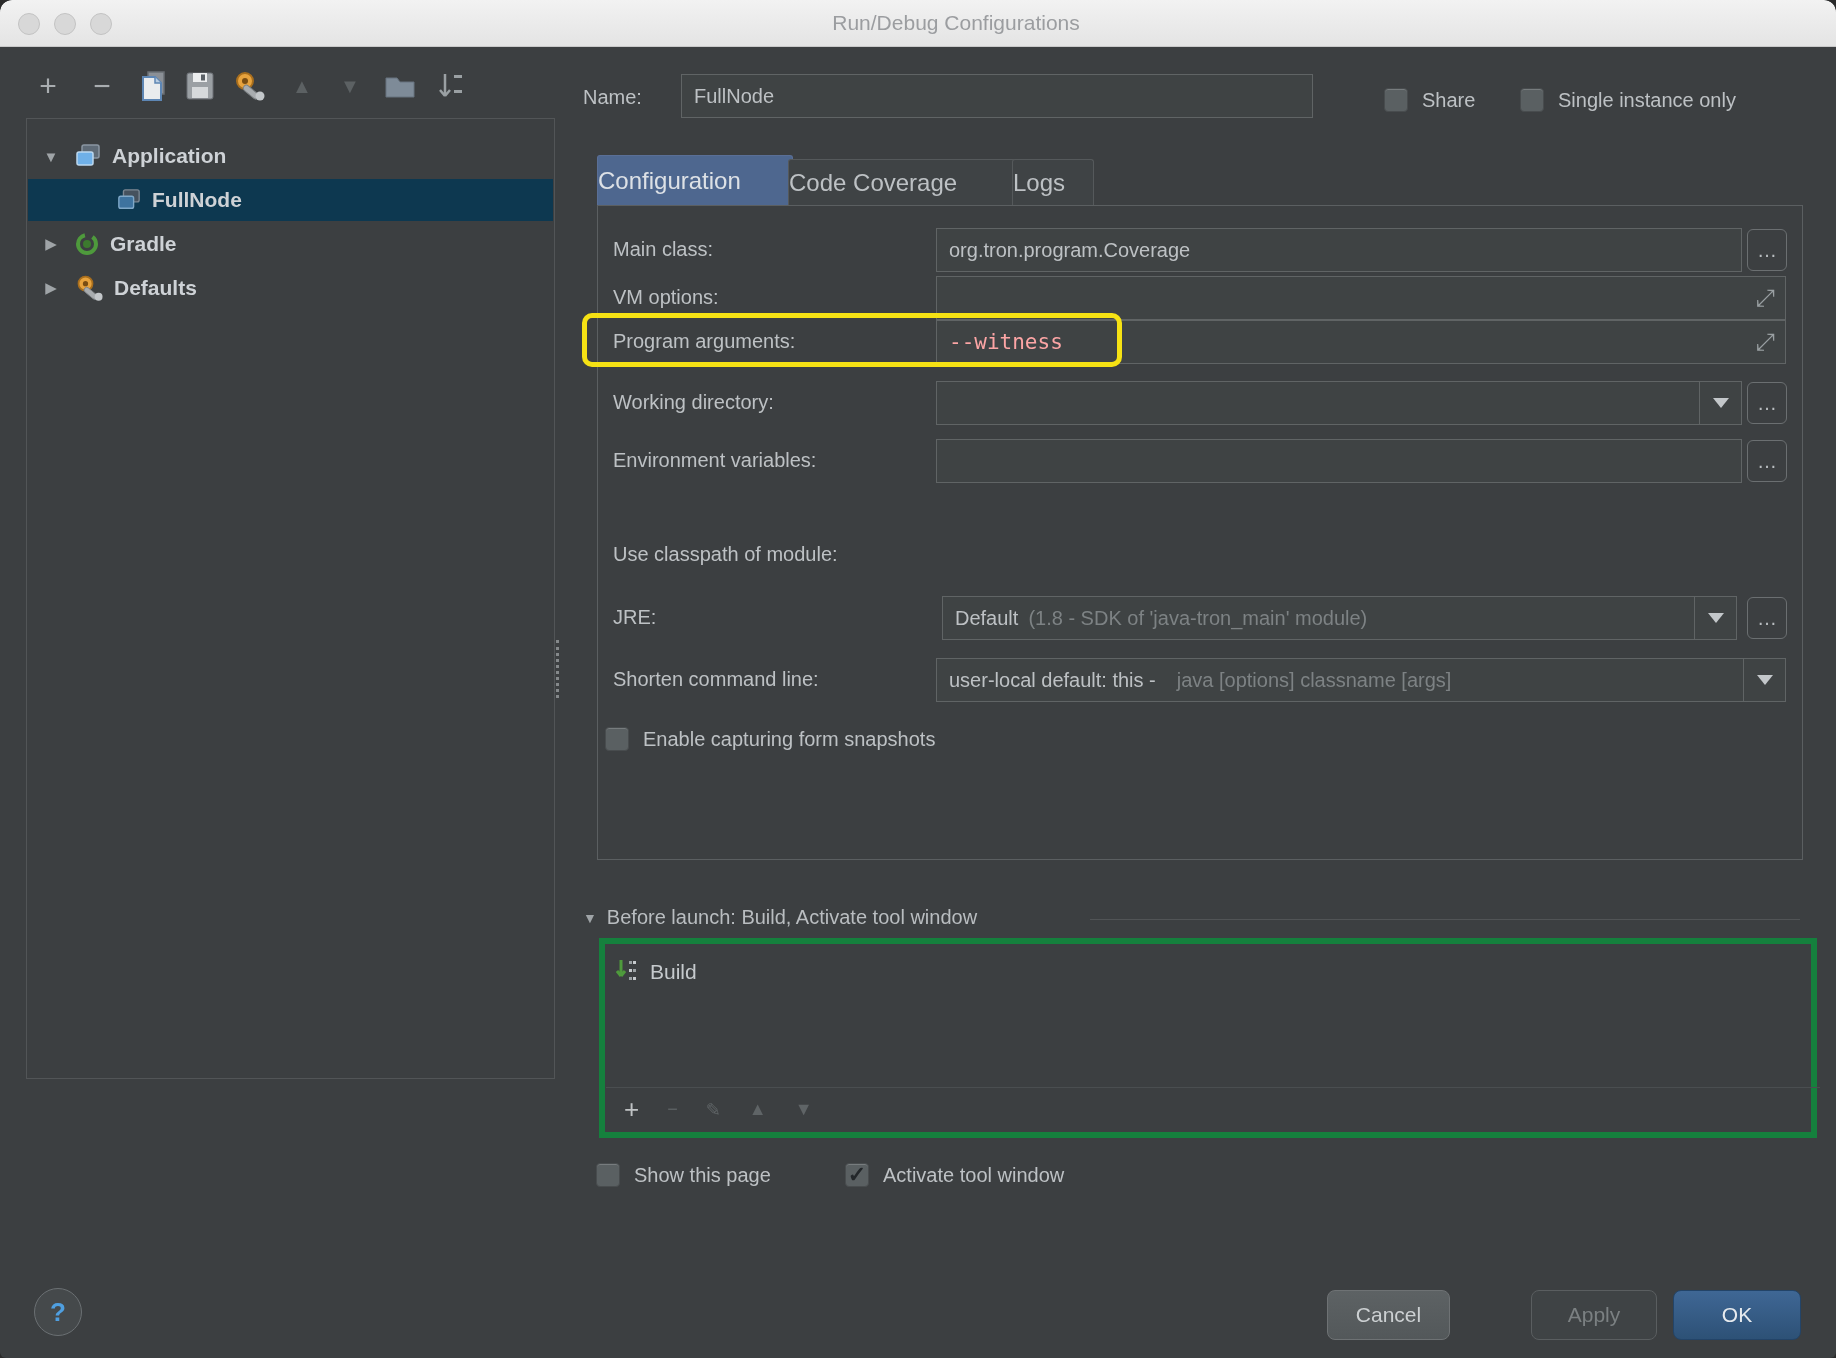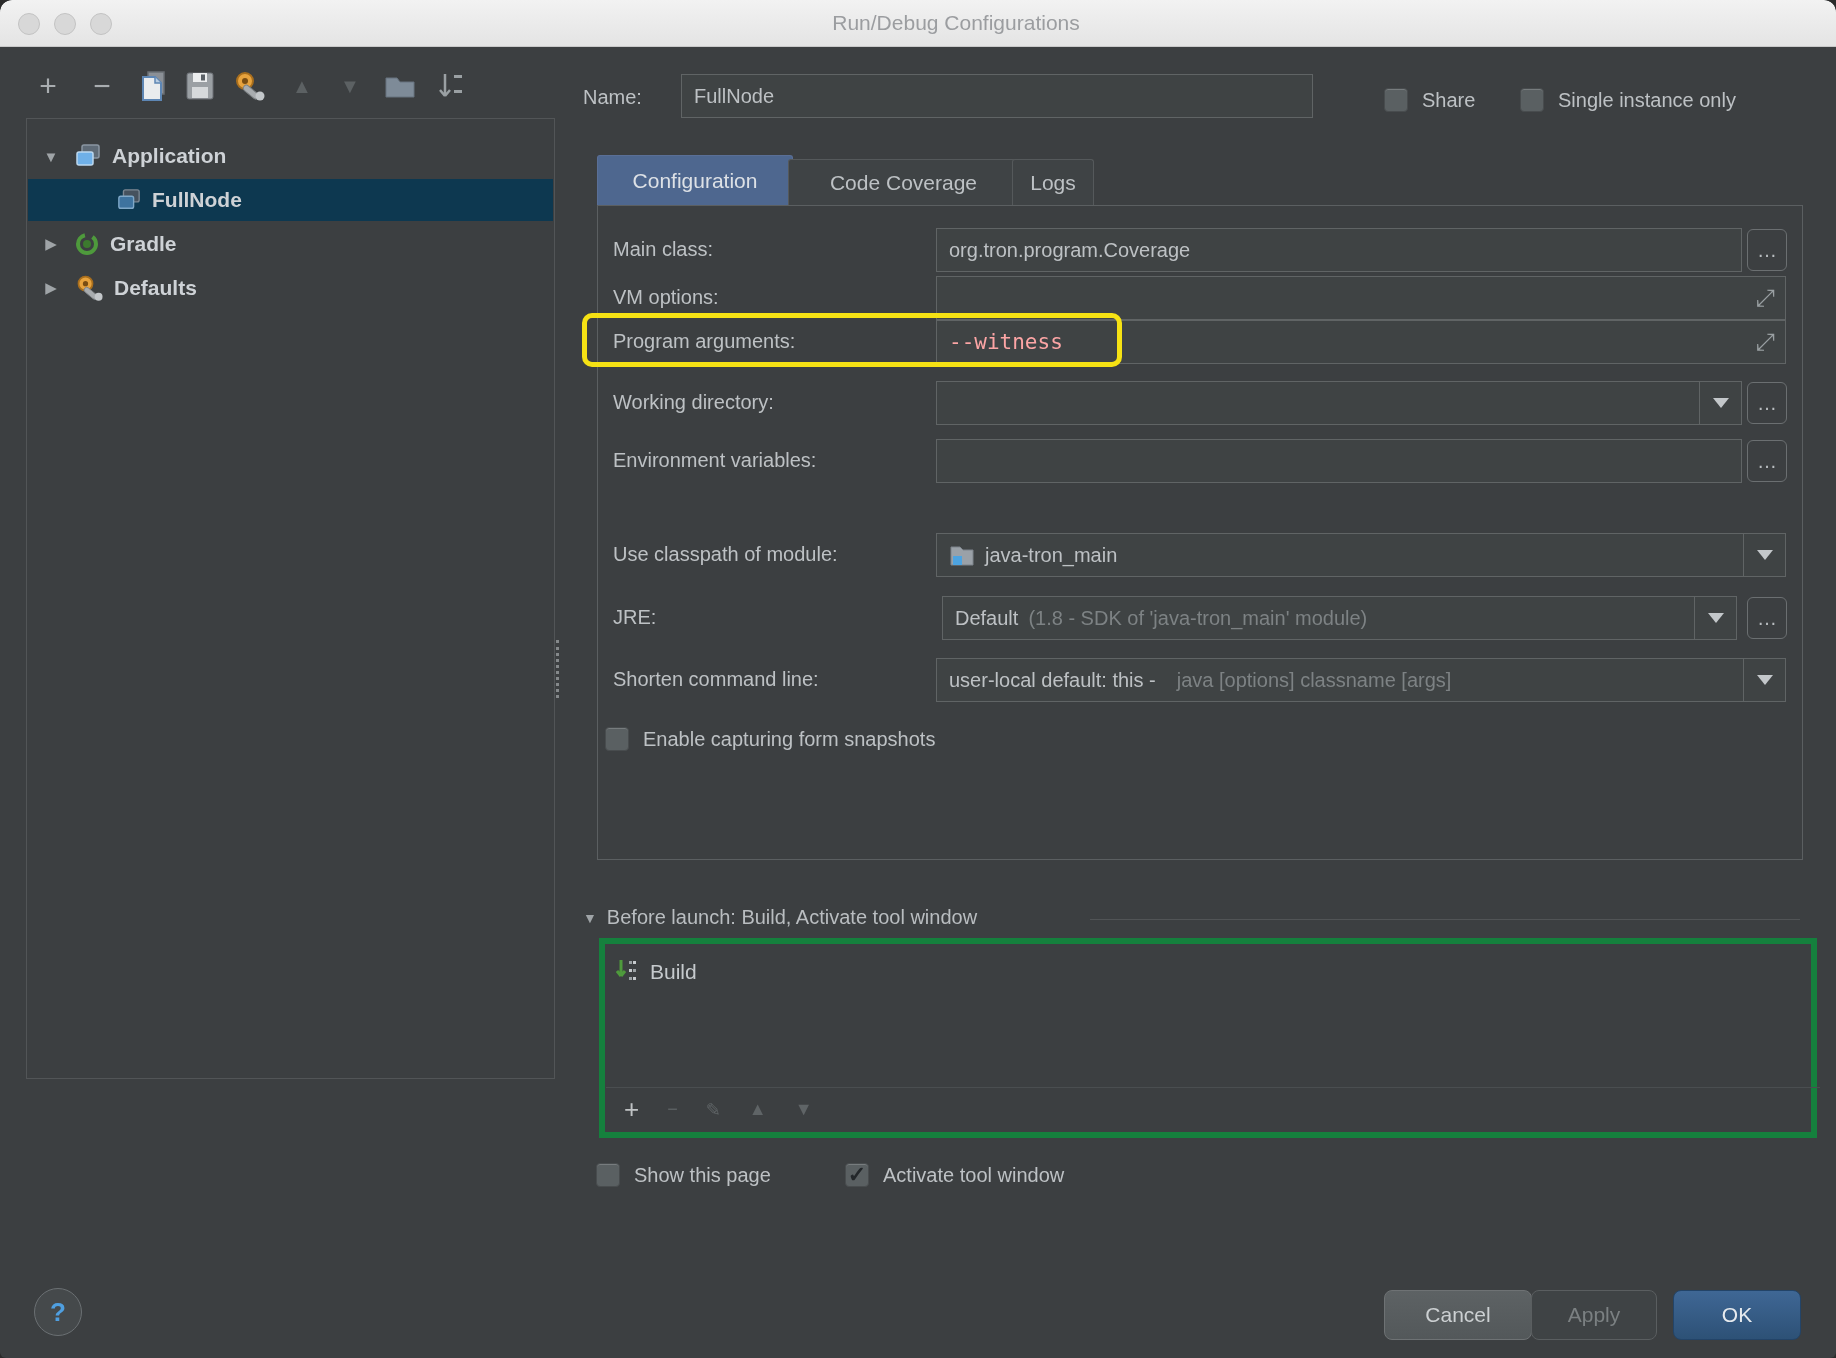--- a/index.html
+++ b/index.html
@@ -65,22 +65,22 @@
   
   .checkbox{
     width:24px;height:24px;border-radius:4px;background:#5a6062;border:1px solid #484c4e;
     box-shadow:inset 0 1px 0 rgba(255,255,255,.18);
     display:flex;align-items:center;justify-content:center;flex:none;
     color:#23272a;font-size:22px;font-weight:700;box-sizing:border-box;
   }
   .cb-row{position:absolute;display:flex;align-items:center;gap:14px;font-size:20px;color:#bdc1c4;white-space:nowrap;}
   
   .tab{
-    position:absolute;display:flex;align-items:center;justify-content:center;
-    font-size:21px;color:#bdc1c4;background:#3f4345;
+    position:absolute;display:flex;align-items:center;justify-content:flex-start;
+    font-size:24px;color:#bdc1c4;background:#3f4345;
     border:1px solid #55595b;border-bottom:none;border-radius:3px 3px 0 0;box-sizing:border-box;
   }
   .tab.selected{background:#4e678f;color:#dde1e6;border-color:#5a6f96;}
   .config-box{
     position:absolute;left:597px;top:205px;width:1206px;height:655px;
     border:1px solid #5b5f61;box-sizing:border-box;
   }
   
   .yellow-box{
     position:absolute;left:582px;top:313px;width:540px;height:54px;
@@ -96,21 +96,21 @@
   .list-toolbar{position:absolute;left:1px;bottom:1px;width:1214px;height:44px;border-top:1px solid #4a4e50;
     display:flex;align-items:center;gap:28px;padding-left:18px;box-sizing:border-box;}
   .lt-ic{font-size:26px;color:#c0c3c5;}
   .lt-ic.dim{color:#5f6466;font-size:18px;}
   
   .btn{
     position:absolute;top:1290px;height:50px;border-radius:8px;
     display:flex;align-items:center;justify-content:center;
     font-size:21px;box-sizing:border-box;
   }
-  .btn.cancel{left:1384px;width:148px;background:linear-gradient(#5d6264,#53585a);border:1px solid #6e7274;color:#ccd0d2;text-align:right;}
+  .btn.cancel{left:1327px;width:123px;background:linear-gradient(#5d6264,#53585a);border:1px solid #6e7274;color:#ccd0d2;text-align:right;}
   .btn.apply{left:1531px;width:126px;background:#3f4345;border:1px solid #5a5e60;color:#7b8082;}
   .btn.ok{left:1673px;width:128px;background:linear-gradient(#3f6795,#2d5176);border:1px solid #234468;color:#e6eaee;}
   .help-btn{
     position:absolute;left:34px;top:1288px;width:46px;height:46px;border-radius:50%;
     background:#45494b;border:1px solid #6b7073;
     display:flex;align-items:center;justify-content:center;
     color:#4f9fe0;font-size:26px;font-weight:700;
   }
   svg{display:block;}
 </style>
@@ -291,32 +291,20 @@
 
   <div class="lbl" style="top:449px">Environment variables:</div>
   <div class="field" style="left:936px;top:439px;width:806px">
     <span></span>
   </div>
   <div class="dots-btn" style="left:1747px;top:440px">
     <span>…</span>
   </div>
 
   <div class="lbl" style="top:543px">Use classpath of module:</div>
-  <div class="field" style="left:936px;top:533px;width:850px;padding-right:54px">
-    <span style="margin-right:10px">
-      <svg width="26" height="24" viewBox="0 0 26 24">
-        <path d="M2 4 h9 l3 3 h10 v15 H2 Z" fill="#9aa1a8" stroke="#7c838a"></path>
-        <rect x="4" y="13" width="9" height="9" fill="#4da3e0"></rect>
-      </svg>
-    </span>
-    <span>java-tron_main</span>
-    <span class="combo-arrow">
-        <span class="tri"></span>
-      </span>
-  </div>
 
   <div class="lbl" style="top:606px">JRE:</div>
   <div class="field" style="left:942px;top:596px;width:795px;padding-right:54px">
     <span>Default</span>
     <span class="hint" style="margin-left:10px">(1.8 - SDK of 'java-tron_main' module)</span>
     <span class="combo-arrow">
         <span class="tri"></span>
       </span>
   </div>
   <div class="dots-btn" style="left:1747px;top:597px">

